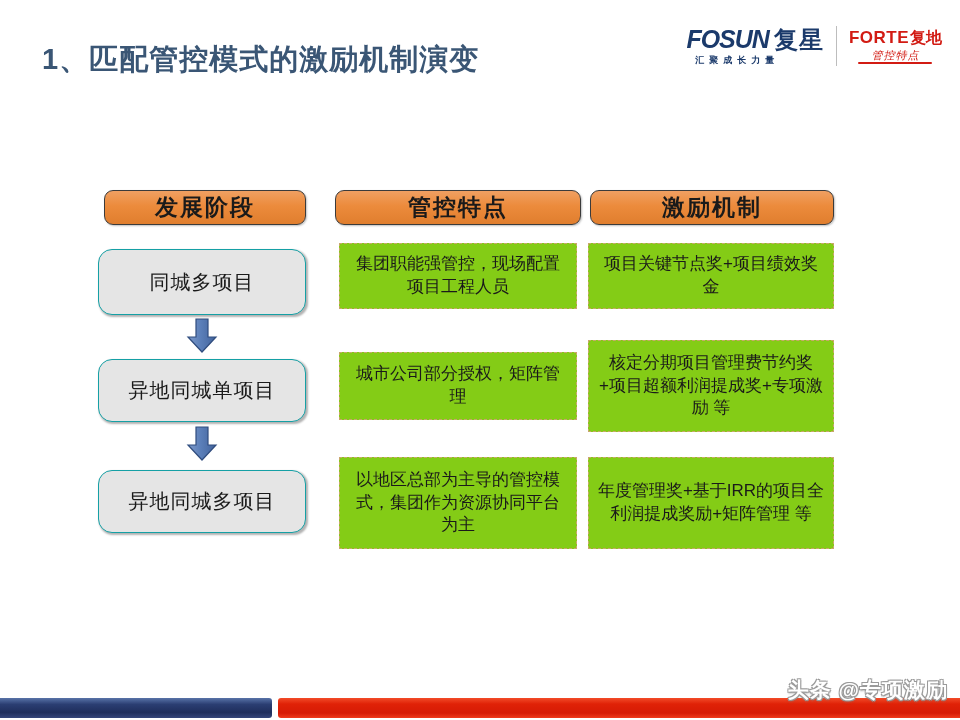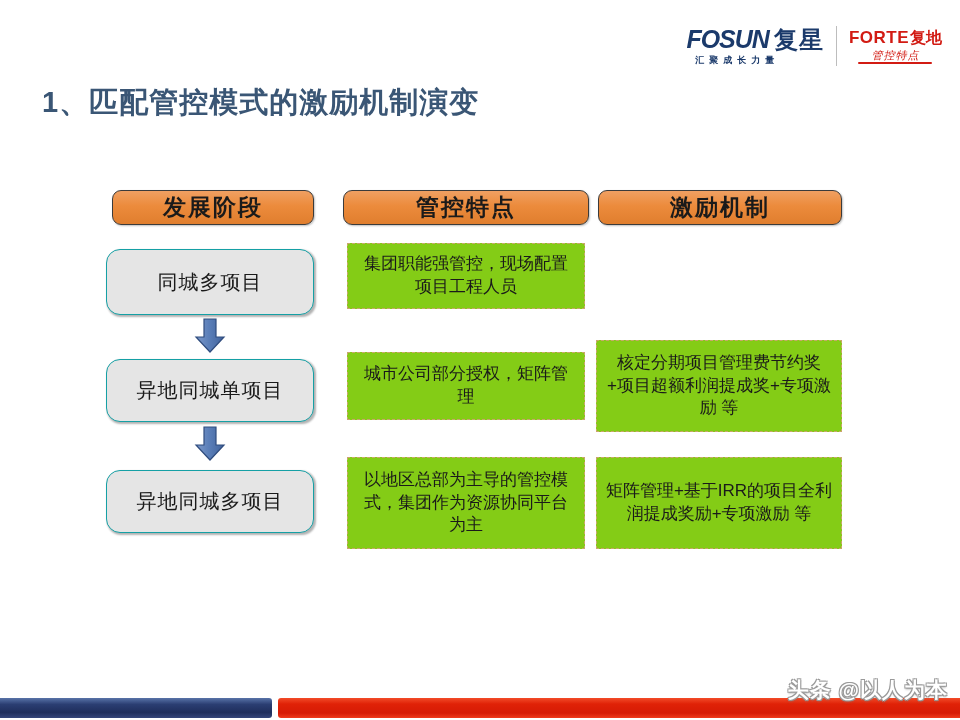--- a/index.html
+++ b/index.html
@@ -18,21 +18,20 @@
   
   .slide-title {
     position: absolute;
     left: 42px;
     top: 40px;
     font-size: 29px;
     font-weight: bold;
     color: #3A5675;
     letter-spacing: 1px;
     white-space: nowrap;
-    margin-top: 43px;
   }
 
   
   .logo-zone {
     position: absolute;
     right: 18px;
     top: 26px;
     display: flex;
     align-items: center;
     gap: 12px;
@@ -112,21 +111,21 @@
     width: 74px;
     height: 2px;
     background: #D21B13;
     border-radius: 2px;
     margin-top: 1px;
   }
 
   
   .diagram {
     position: absolute;
-    left: 16px;
+    left: 8px;
     top: 0;
     width: 832px;
     height: 720px;
   }
 
   
   .col-header {
     position: absolute;
     height: 35px;
     background: linear-gradient(to bottom, #F0A062 0%, #EC8B3C 45%, #E07E2E 100%);
@@ -306,24 +305,27 @@
   <div class="text-card" style="left:331px; top:243px; width:238px; height:66px;">
     <span>集团职能强管控，现场配置项目工程人员</span>
   </div>
   <div class="text-card" style="left:331px; top:352px; width:238px; height:68px;">
     <span>城市公司部分授权，矩阵管理</span>
   </div>
   <div class="text-card" style="left:331px; top:457px; width:238px; height:92px;">
     <span>以地区总部为主导的管控模式，集团作为资源协同平台为主</span>
   </div>
 
+  <div class="text-card" style="left:580px; top:243px; width:246px; height:66px;">
+    <span>项目关键节点奖+项目绩效奖金</span>
+  </div>
   <div class="text-card" style="left:580px; top:340px; width:246px; height:92px;">
     <span>核定分期项目管理费节约奖+项目超额利润提成奖+专项激励 等</span>
   </div>
   <div class="text-card" style="left:580px; top:457px; width:246px; height:92px;">
-    <span>矩阵管理+基于IRR的项目全利润提成奖励+专项激励 等</span>
+    <span>年度管理奖+基于IRR的项目全利润提成奖励+矩阵管理 等</span>
   </div>
 
 </div>
 
 <div class="bar-blue"></div>
 <div class="bar-red"></div>
-<div class="watermark">头条 @以人为本</div>
+<div class="watermark">头条 @专项激励</div>
 
 </body></html>

